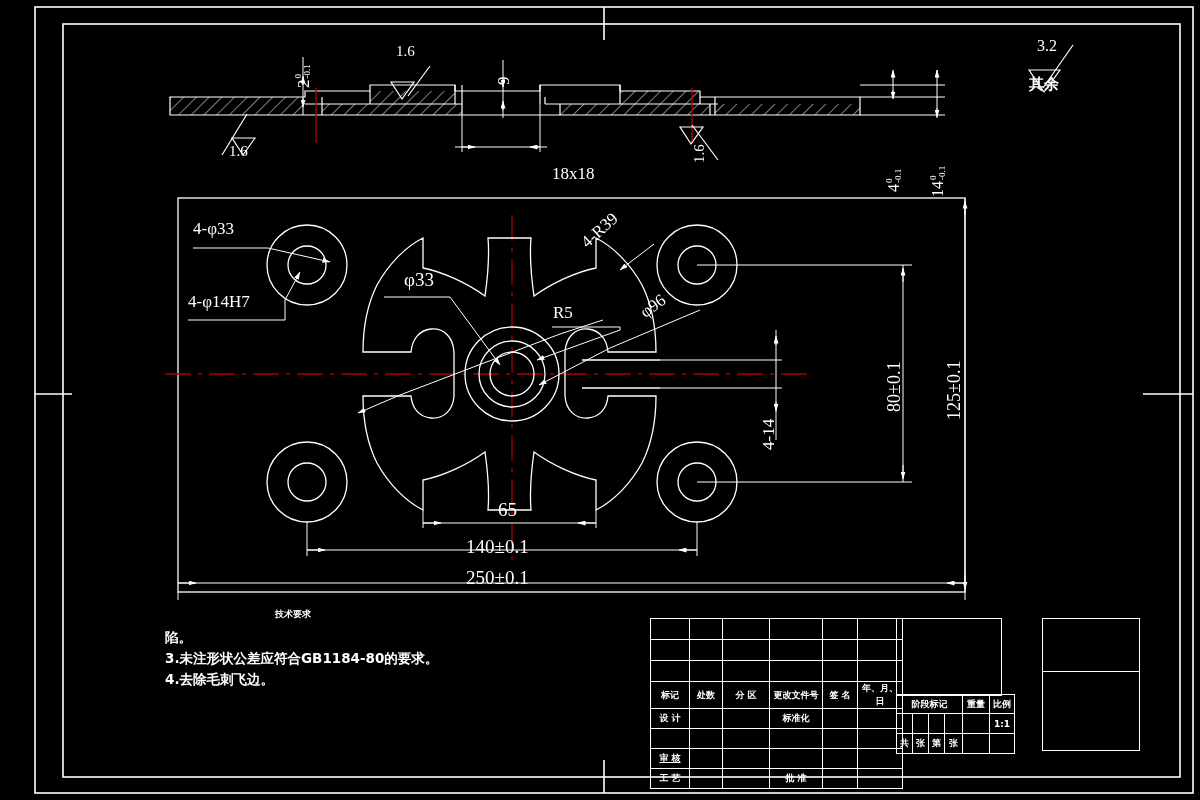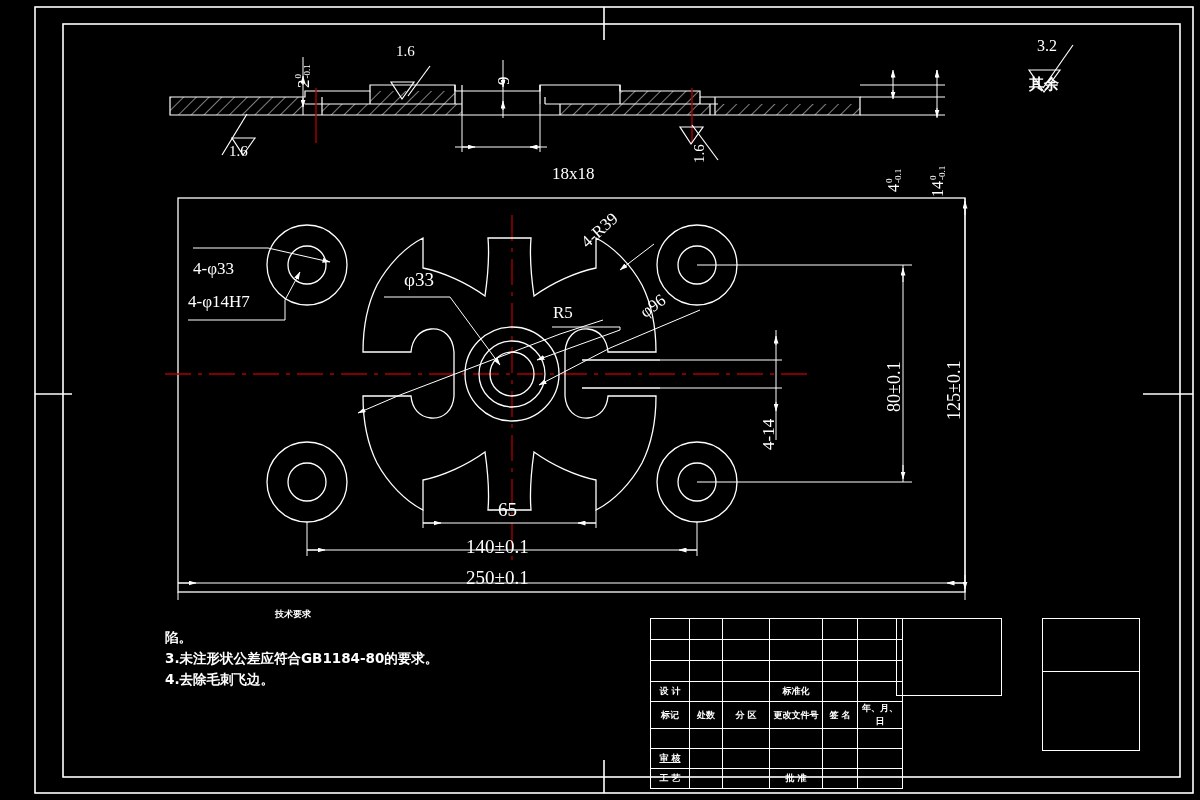--- a/index.html
+++ b/index.html
@@ -306,21 +306,21 @@
   </span>
 </div>
 
 <div class="lbl" style="left:229px;top:144px;font-size:15px;">1.6</div>
 <div class="lbl" style="left:396px;top:44px;font-size:15px;">1.6</div>
 <div class="lbl rot90" style="left:692px;top:163px;font-size:15px;">1.6</div>
 
 <div class="lbl" style="left:1037px;top:38px;font-size:16px;">3.2</div>
 <div class="lbl cn" style="left:1003px;top:77px;font-size:15px;margin-left:26px;">其余</div>
 
-<div class="lbl" style="left:193px;top:220px;font-size:17px;margin-top:40px;">4-φ33</div>
+<div class="lbl" style="left:193px;top:220px;font-size:17px;">4-φ33</div>
 <div class="lbl" style="left:188px;top:293px;font-size:17px;">4-φ14H7</div>
 <div class="lbl" style="left:404px;top:270px;font-size:19px;">φ33</div>
 <div class="lbl" style="left:578px;top:238px;font-size:17px;transform:rotate(-42deg);transform-origin:left top;">4-R39</div>
 <div class="lbl" style="left:553px;top:304px;font-size:17px;">R5</div>
 <div class="lbl" style="left:637px;top:307px;font-size:17px;transform:rotate(-36deg);transform-origin:left top;">φ96</div>
 <div class="lbl rot90" style="left:760px;top:450px;font-size:17px;">4-14</div>
 
 <div class="lbl" style="left:498px;top:500px;font-size:19px;">65</div>
 <div class="lbl" style="left:466px;top:537px;font-size:19px;">140±0.1</div>
 <div class="lbl" style="left:466px;top:568px;font-size:19px;">250±0.1</div>
@@ -356,34 +356,34 @@
   </tr>
   <tr>
     <td style="height:20px;"></td>
           <td></td>
     <td></td>
           <td></td>
     <td></td>
           <td></td>
   </tr>
   <tr>
-    <td style="height:19px;">设 计</td>
-    <td></td>
-    <td></td>
-    <td>标准化</td>
-    <td></td>
-    <td></td>
-  </tr>
-  <tr>
     <td style="height:16px;">标记</td>
     <td>处数</td>
     <td>分 区</td>
     <td>更改文件号</td>
     <td>签 名</td>
     <td>年、月、日</td>
+  </tr>
+  <tr>
+    <td style="height:19px;">设 计</td>
+    <td></td>
+    <td></td>
+    <td>标准化</td>
+    <td></td>
+    <td></td>
   </tr>
   <tr>
     <td style="height:19px;"></td>
           <td></td>
     <td></td>
           <td></td>
     <td></td>
           <td></td>
   </tr>
   <tr>
@@ -406,20 +406,45 @@
     </table>
 
 <table class="tb" style="left:896px;top:618px;">
   <tbody>
         <tr>
           <td style="width:104px;height:76px;"></td>
         </tr>
 </tbody>
     </table>
 
+<table class="tb" style="left:896px;top:694px;">
+  <tbody>
+        <tr>
+    <td colspan="4" style="width:62px;height:18px;">阶段标记</td>
+    <td style="width:26px;">重量</td>
+    <td style="width:24px;">比例</td>
+  </tr>
+  <tr>
+    <td style="width:15px;height:19px;"></td>
+    <td style="width:15px;"></td>
+    <td style="width:15px;"></td>
+    <td style="width:17px;"></td>
+    <td></td>
+    <td>1:1</td>
+  </tr>
+  <tr>
+    <td style="height:19px;">共</td>
+    <td>张</td>
+    <td>第</td>
+    <td>张</td>
+    <td></td>
+    <td></td>
+  </tr>
+</tbody>
+    </table>
 
 <table class="tb" style="left:1042px;top:618px;">
   <tbody>
         <tr>
           <td style="width:96px;height:52px;"></td>
         </tr>
   <tr>
           <td style="height:78px;"></td>
         </tr>
 </tbody>

